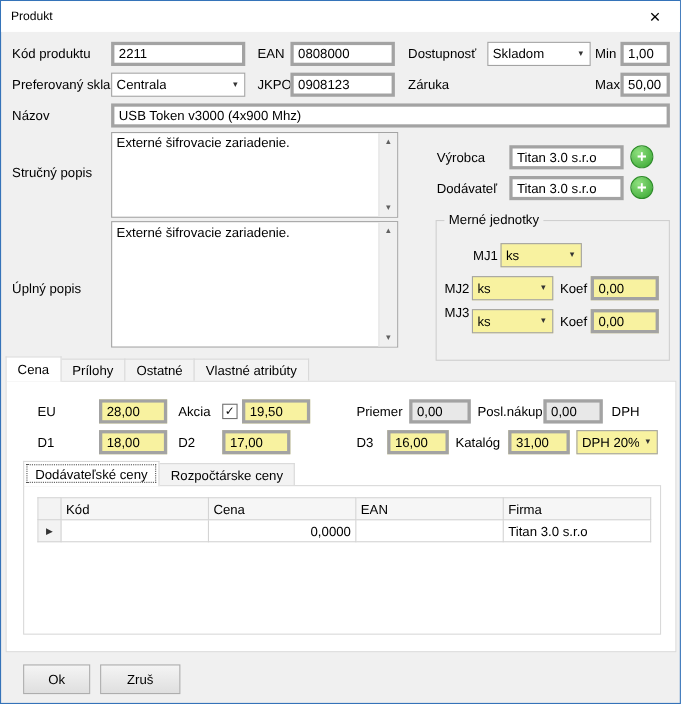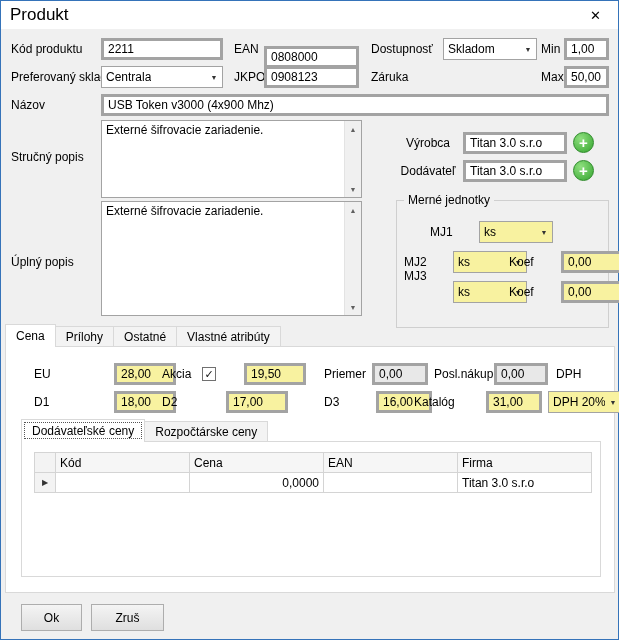--- a/index.html
+++ b/index.html
@@ -3,31 +3,31 @@
 <meta charset="utf-8">
 <style>
   * { margin:0; padding:0; box-sizing:border-box; }
   html,body { width:619px; height:640px; overflow:hidden; }
   body { font-family:"Liberation Sans","DejaVu Sans",sans-serif; font-size:12px; color:#000; background:#fff; }
 
   .window { position:absolute; left:0; top:0; width:619px; height:640px;
             border:1px solid #3573b9; background:#f0f0f0; }
 
   .titlebar { position:absolute; left:0; top:0; right:0; height:28px; background:#fff; }
-  .title { position:absolute; left:9px; top:0; line-height:28px; font-size:17px; }
+  .title { position:absolute; left:9px; top:0; line-height:28px; font-size:11px; }
   .close-btn { position:absolute; right:0; top:0; width:45px; height:28px;
                display:flex; align-items:center; justify-content:center;
                font-size:13px; color:#000; cursor:pointer; background:#fff; border:none; }
 
   .lbl { position:absolute; height:22px; line-height:22px; white-space:nowrap;text-align:right; }
-  .lbl.r { text-align:center; }
+  .lbl.r { text-align:left; }
 
   .txt { position:absolute; height:22px; border:3px solid #a3a3a3; background:#fff;
          padding:0 4px; font:12px "Liberation Sans","DejaVu Sans",sans-serif; color:#000; }
-  .yellow { background:#f8f2a0;margin-left:24px; }
+  .yellow { background:#f8f2a0; }
   .tan    { background:#ece0a4; }
   .gray   { background:#e8e8e8; }
 
   .combo { position:absolute; height:22px; border:1px solid #a3a3a3; background:#fff;
            display:flex; align-items:center; padding-left:4px; cursor:pointer; }
   .combo.yellow { background:#f8f2a0; }
   .combo-value { white-space:nowrap; overflow:hidden; }
   .combo-arrow { margin-left:auto; width:16px; flex:0 0 16px; font-size:7px; color:#333; text-align:center; }
 
   .txtarea-wrap { position:absolute; border:1px solid #a3a3a3; background:#fff; }
@@ -82,21 +82,21 @@
   <div class="titlebar">
     <span class="title">Produkt</span>
     <button class="close-btn">
       <span>✕</span>
     </button>
   </div>
 
   <span class="lbl" style="left:10px;top:37px">Kód produktu</span>
   <input class="txt" style="left: 100px; top: 37px; width: 122px;" value="2211">
   <span class="lbl" style="left:233px;top:37px">EAN</span>
-  <input class="txt" style="left: 263px; top: 37px; width: 95px; margin-top: 8px;" value="0808000">
+  <input class="txt" style="left: 263px; top: 37px; width: 95px;" value="0808000">
   <span class="lbl" style="left:370px;top:37px">Dostupnosť</span>
   <div class="combo" style="left:442px;top:37px;width:94px">
     <span class="combo-value">Skladom</span>
     <span class="combo-arrow">▼</span>
   </div>
   <span class="lbl" style="left:540px;top:37px">Min</span>
   <input class="txt" style="left: 563px; top: 37px; width: 45px;" value="1,00">
 
   <span class="lbl" style="left:10px;top:65px">Preferovaný sklad</span>
   <div class="combo" style="left:100px;top:65px;width:122px">
@@ -151,21 +151,21 @@
     </div>
 
     <span class="lbl" style="left:7px;top:50px">MJ2</span>
     <div class="combo yellow" style="left:32px;top:50px;width:74px">
       <span class="combo-value">ks</span>
       <span class="combo-arrow">▼</span>
     </div>
     <span class="lbl" style="left:112px;top:50px">Koef</span>
     <input class="txt yellow" style="left: 140px; top: 50px; width: 62px;" value="0,00">
 
-    <span class="lbl" style="left:7px;top:64px">MJ3</span>
+    <span class="lbl" style="left:7px;top:72px">MJ3</span>
     <div class="combo yellow" style="left:32px;top:80px;width:74px">
       <span class="combo-value">ks</span>
       <span class="combo-arrow">▼</span>
     </div>
     <span class="lbl" style="left:112px;top:80px">Koef</span>
     <input class="txt yellow" style="left: 140px; top: 80px; width: 62px;" value="0,00">
   </div>
 
   <div class="tabstrip" style="left:4px;top:323px;height:22px">
     <div class="tab active">Cena</div>

